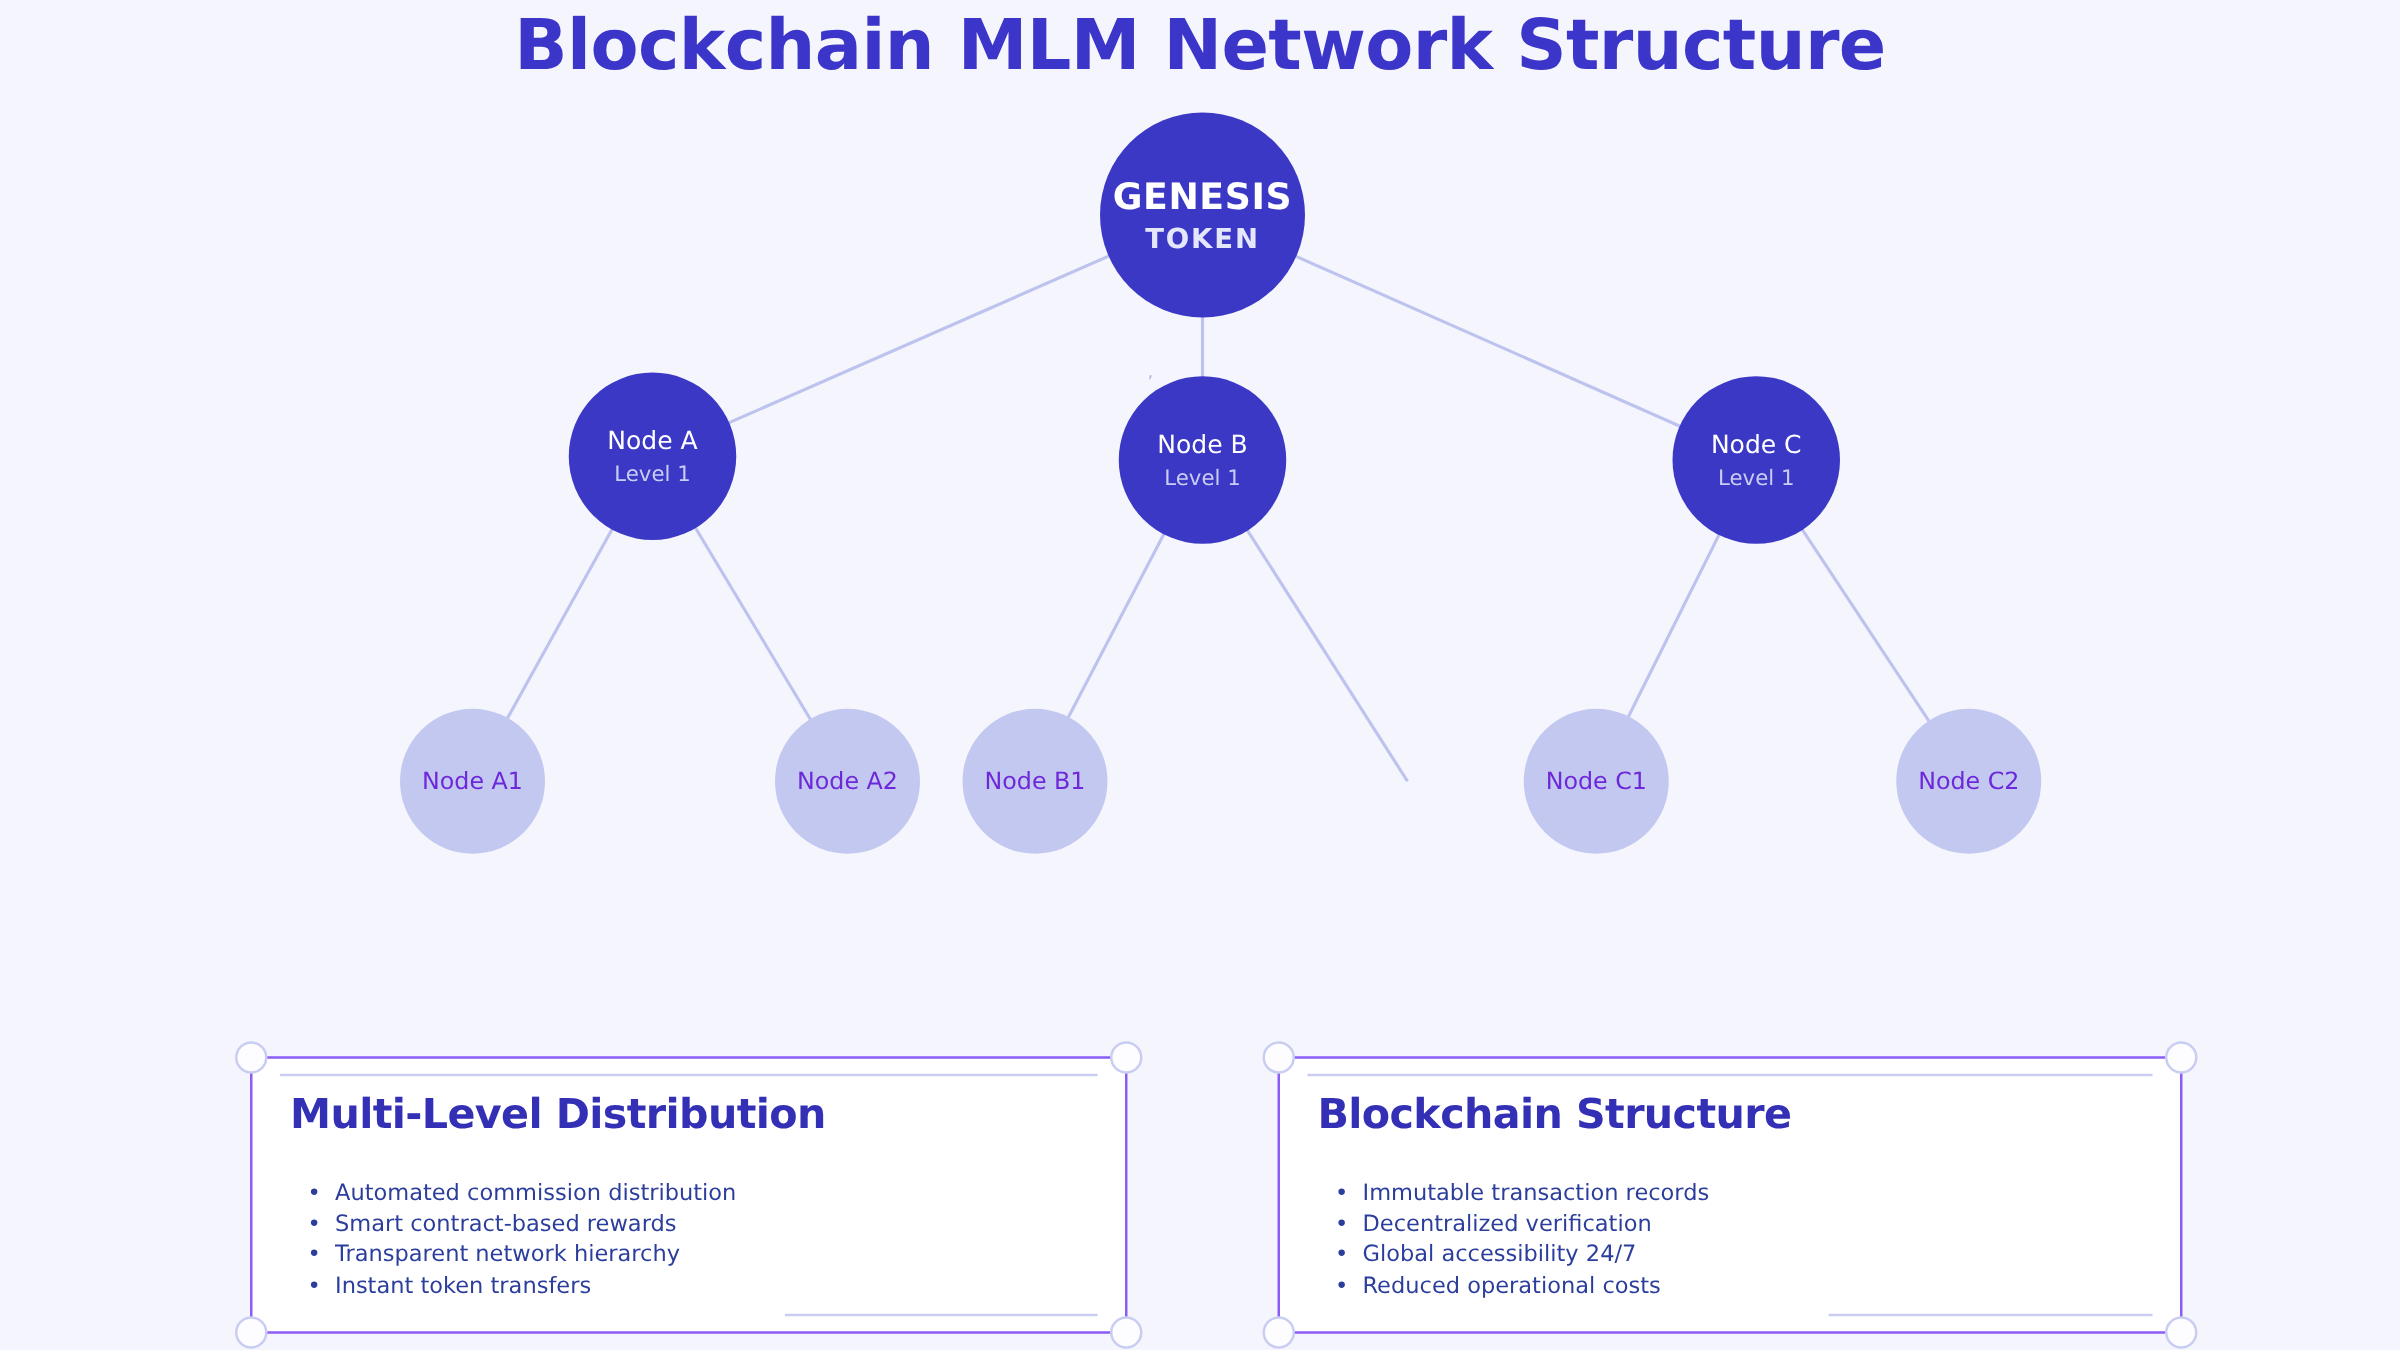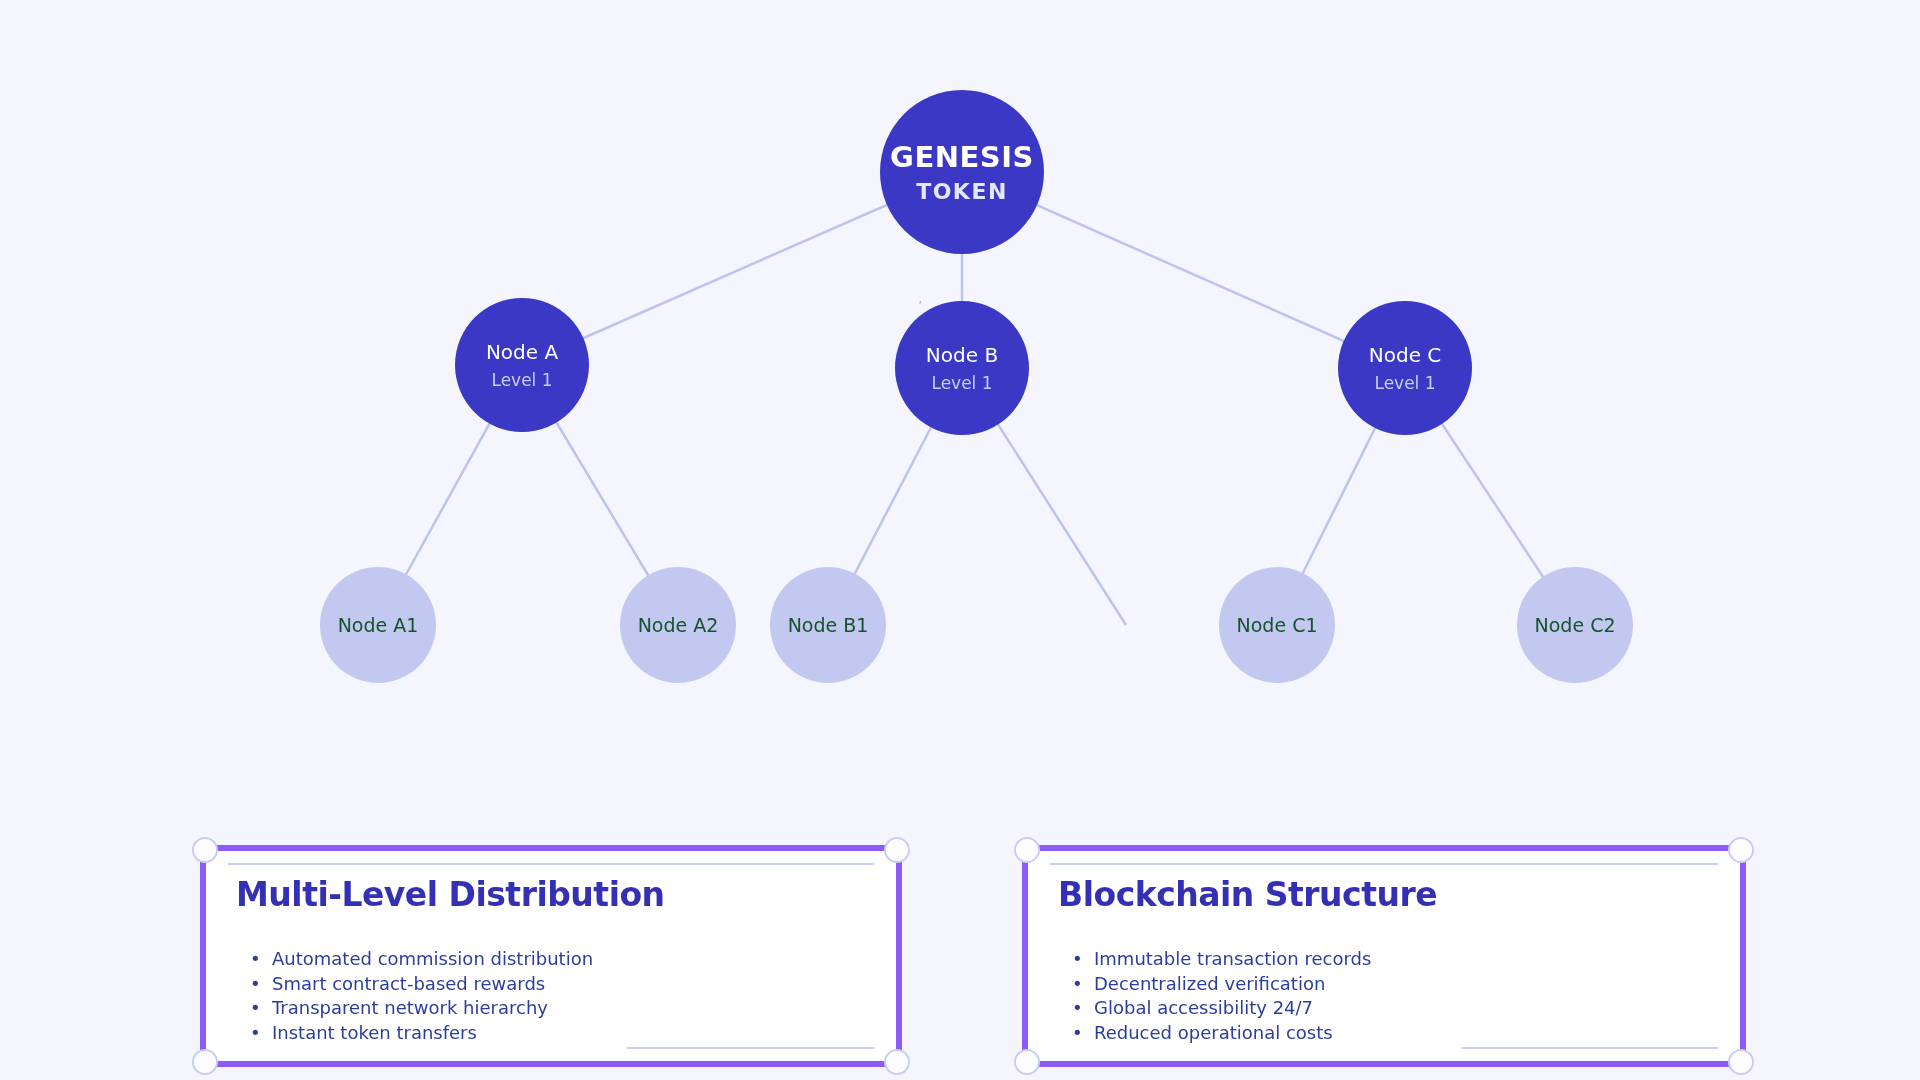--- a/index.html
+++ b/index.html
@@ -55,38 +55,38 @@
   .leaf-1 { left: 620px; }
   .leaf-2 { left: 770px; }
   .leaf-3 { left: 1068px; }
   .leaf-4 { left: 1219px; }
   .leaf-5 { left: 1517px; }
 
   .root-label { color: #ffffff; font-size: 29px; font-weight: bold; letter-spacing: 0.5px; }
   .root-sub   { color: #e4e7fb; font-size: 22px; letter-spacing: 1.5px; margin-top: 5px; font-weight: bold; }
   .l1-label   { color: #ffffff; font-size: 20px; }
   .l1-sub     { color: #c9cdf3; font-size: 17px; margin-top: 6px; }
-  .leaf-label { color: #14532d; font-size: 19px; }
+  .leaf-label { color: #6d28d9; font-size: 19px; }
 
   .stray-mark {
     position: absolute;
     left: 918px; top: 298px;
     width: 7px; height: 7px;
     color: #8a8fc0;
     font-size: 14px;
     opacity: 0.65;
   }
 
   
   .card {
     position: absolute;
     top: 845px;
     height: 222px;
     background: #ffffff;
-    border: 6px solid #8b5cf6;
+    border: 2px solid #8b5cf6;
     border-radius: 14px;
     box-sizing: border-box;
   }
   .card-left  { left: 200px; width: 702px; }
   .card-right { left: 1022px; width: 724px; }
 
   .corner-ring {
     position: absolute;
     width: 26px; height: 26px;
     border: 2px solid #c9cdf2;
@@ -134,20 +134,21 @@
     position: absolute;
     left: 0; top: 0;
     color: #2c3e9c;
   }
 </style>
 </head>
 <body>
 
 <div class="canvas">
 
+  <h1 class="page-title">Blockchain MLM Network Structure</h1>
 
   <svg class="edges" viewBox="0 0 1920 1080" xmlns="http://www.w3.org/2000/svg">
     <g stroke="#bdc3ee" stroke-width="2.5">
       <line x1="962" y1="172" x2="522" y2="365"></line>
       <line x1="962" y1="172" x2="962" y2="368"></line>
       <line x1="962" y1="172" x2="1405" y2="368"></line>
       <line x1="522" y1="365" x2="378" y2="625"></line>
       <line x1="522" y1="365" x2="678" y2="625"></line>
       <line x1="962" y1="368" x2="828" y2="625"></line>
       <line x1="962" y1="368" x2="1126" y2="625"></line>

